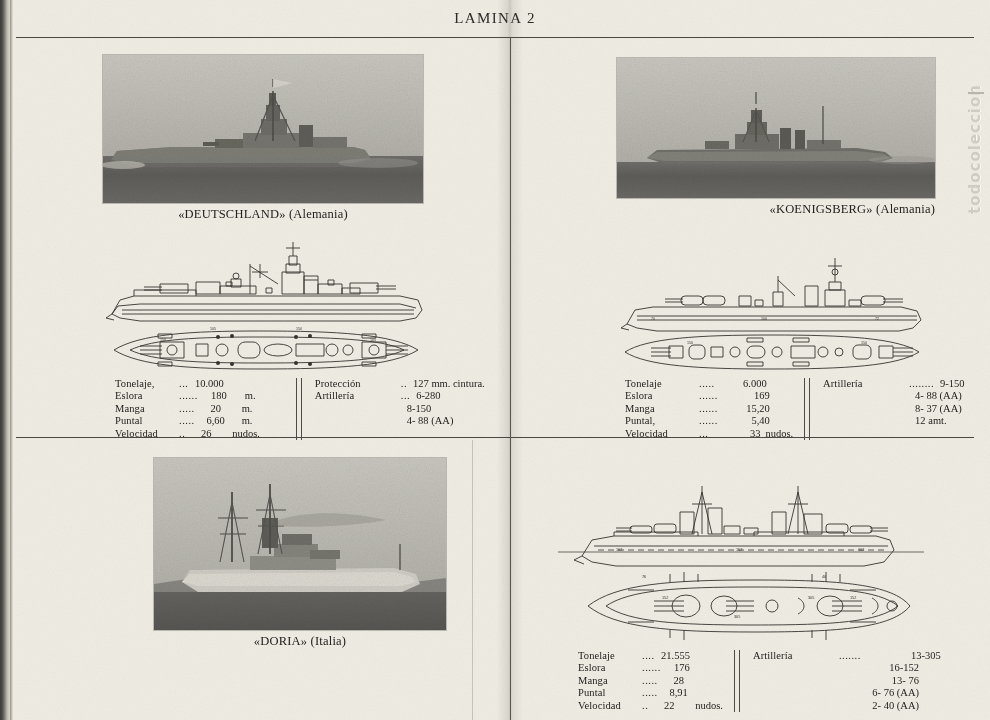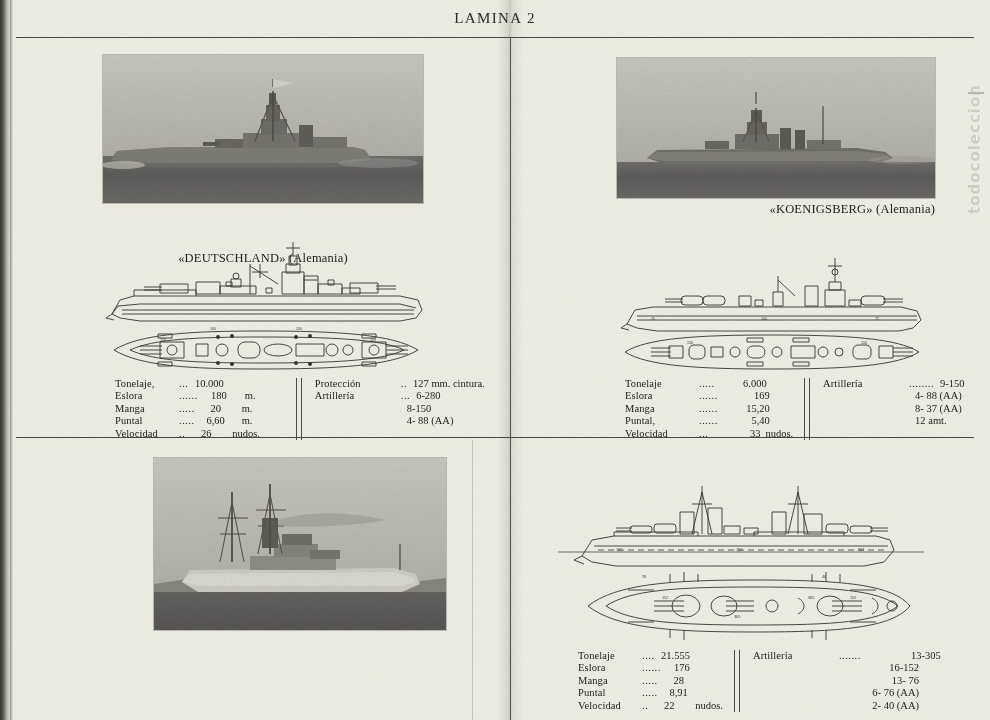--- a/index.html
+++ b/index.html
@@ -276,21 +276,21 @@
         <filter id="ht1">
           <feTurbulence type="fractalNoise" baseFrequency="0.9" numOctaves="2"></feTurbulence>
           <feColorMatrix type="saturate" values="0"></feColorMatrix>
           <feComponentTransfer>
               <feFuncA type="linear" slope="0.45"></feFuncA>
             </feComponentTransfer>
         </filter>
         <rect width="320" height="148" filter="url(#ht1)"></rect>
       </svg>
     </div>
-    <div class="caption" style="left:0; top:152px; width:320px;margin-top:44px;">«DEUTSCHLAND»  (Alemania)</div>
+    <div class="caption" style="left:0; top:152px; width:320px;">«DEUTSCHLAND»  (Alemania)</div>
   </div>
 
   <div class="drawing" style="left:100px; top:238px;">
     <svg width="330" height="135" viewBox="0 0 330 135">
       <g fill="none" stroke="#35332f" stroke-width="0.9" stroke-linejoin="round">
 
         <path d="M12 76 L20 62 L34 58 L300 58 L318 62 L322 72 L316 80 L300 83 L40 83 L20 80 Z"></path>
         <path d="M12 76 L18 68 L40 66 L300 66 L316 70"></path>
         <line x1="22" y1="72" x2="314" y2="72"></line>
         <line x1="22" y1="76" x2="314" y2="76"></line>
@@ -619,20 +619,21 @@
         <line x1="104" y1="68" x2="130" y2="68" stroke="#575651" stroke-width="1.1"></line>
 
         <line x1="246" y1="112" x2="246" y2="86" stroke="#4f4e4a" stroke-width="1.3"></line>
 
         <path d="M124 62 C156 52 196 54 232 62 C200 68 160 70 124 68 Z" fill="#9d9b93" opacity=".6"></path>
       </svg>
       <svg class="halftone" width="292" height="172">
         <rect width="292" height="172" filter="url(#ht1)"></rect>
       </svg>
     </div>
+    <div class="caption" style="left:0; top:176px; width:292px;">«DORIA»  (Italia)</div>
   </div>
 
   <div class="drawing" style="left:558px; top:478px;">
     <svg width="366" height="164" viewBox="0 0 366 164">
       <g fill="none" stroke="#35332f" stroke-width="0.9" stroke-linejoin="round">
 
         <line x1="0" y1="74" x2="366" y2="74" stroke-width="0.7"></line>
 
         <path d="M24 78 L34 62 L56 58 L318 58 L332 62 L336 72 L326 84 L306 88 L58 88 L34 84 Z"></path>
         <line x1="36" y1="68" x2="330" y2="68"></line>

